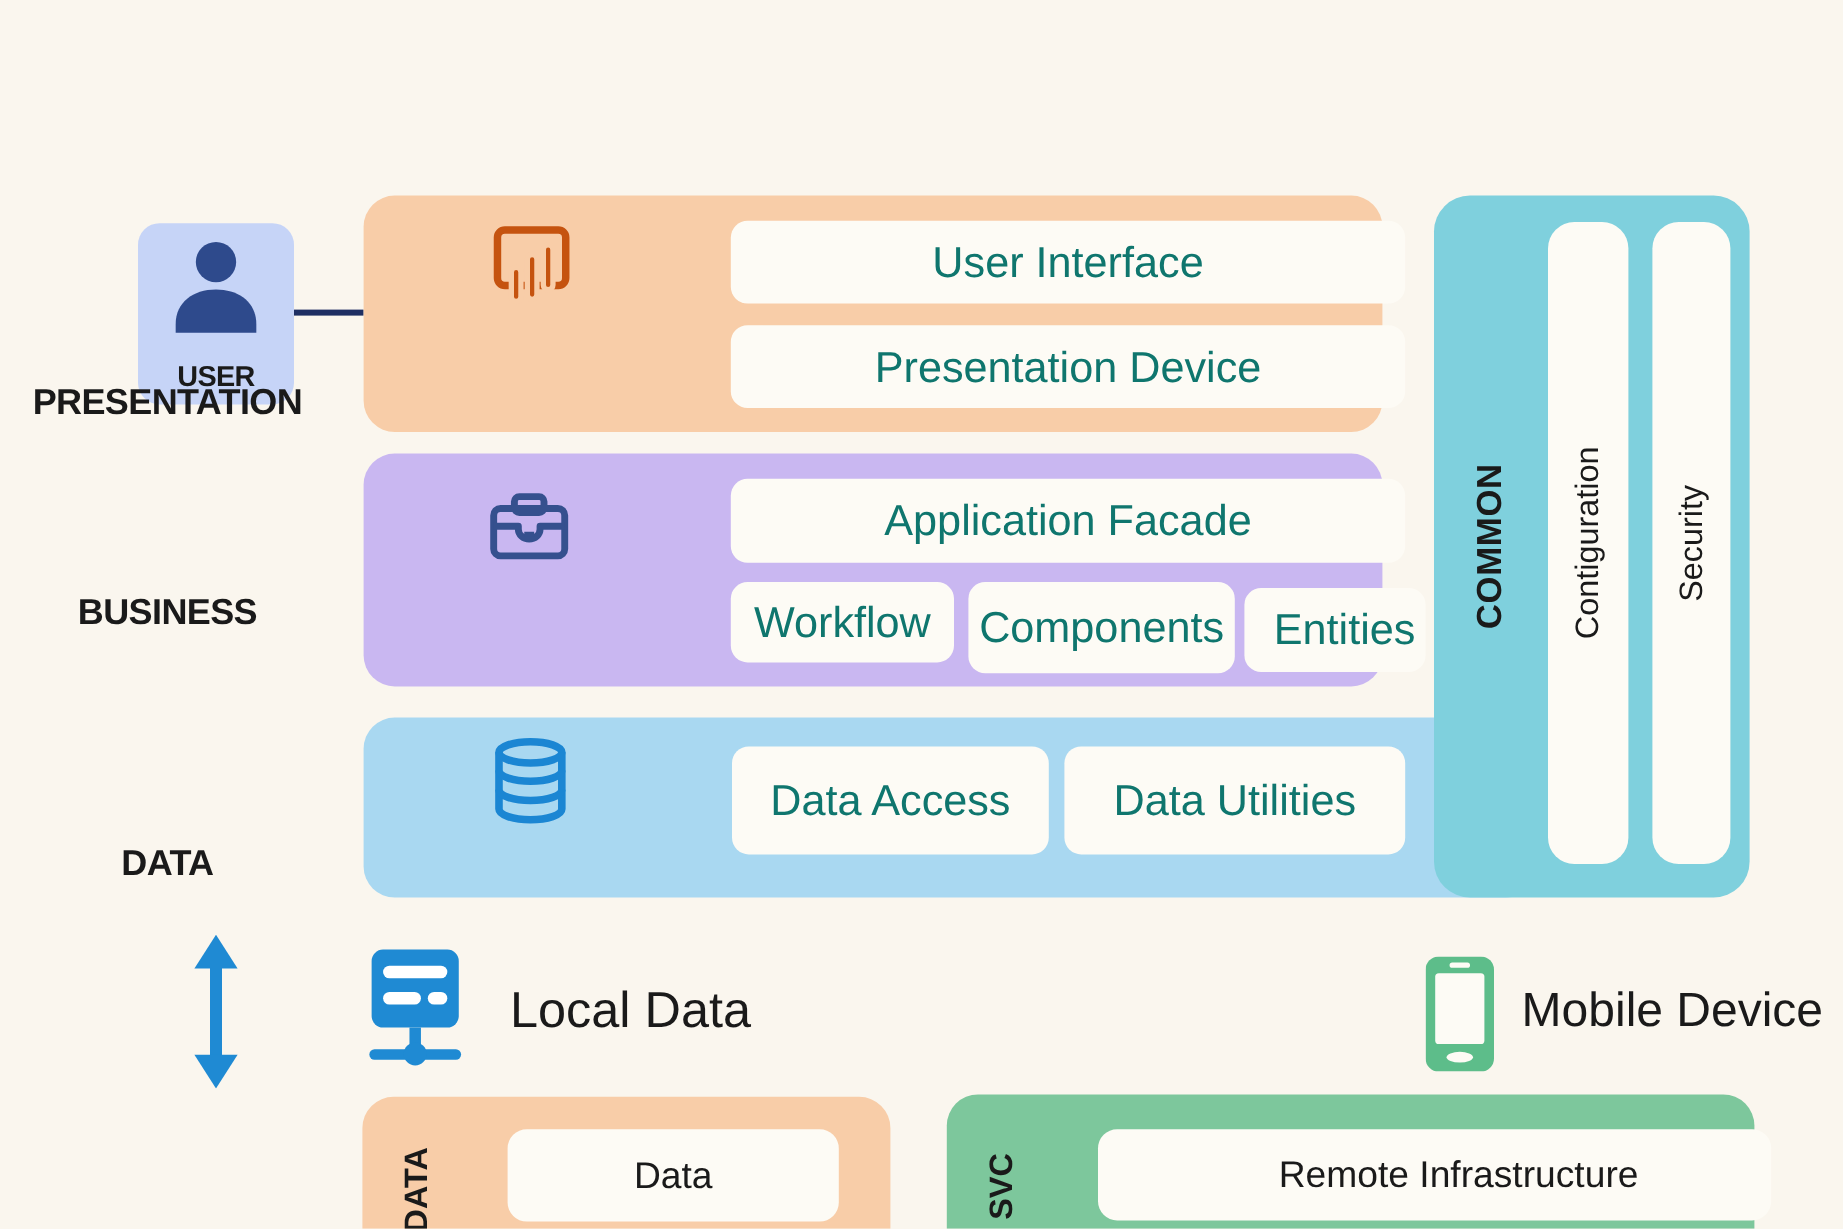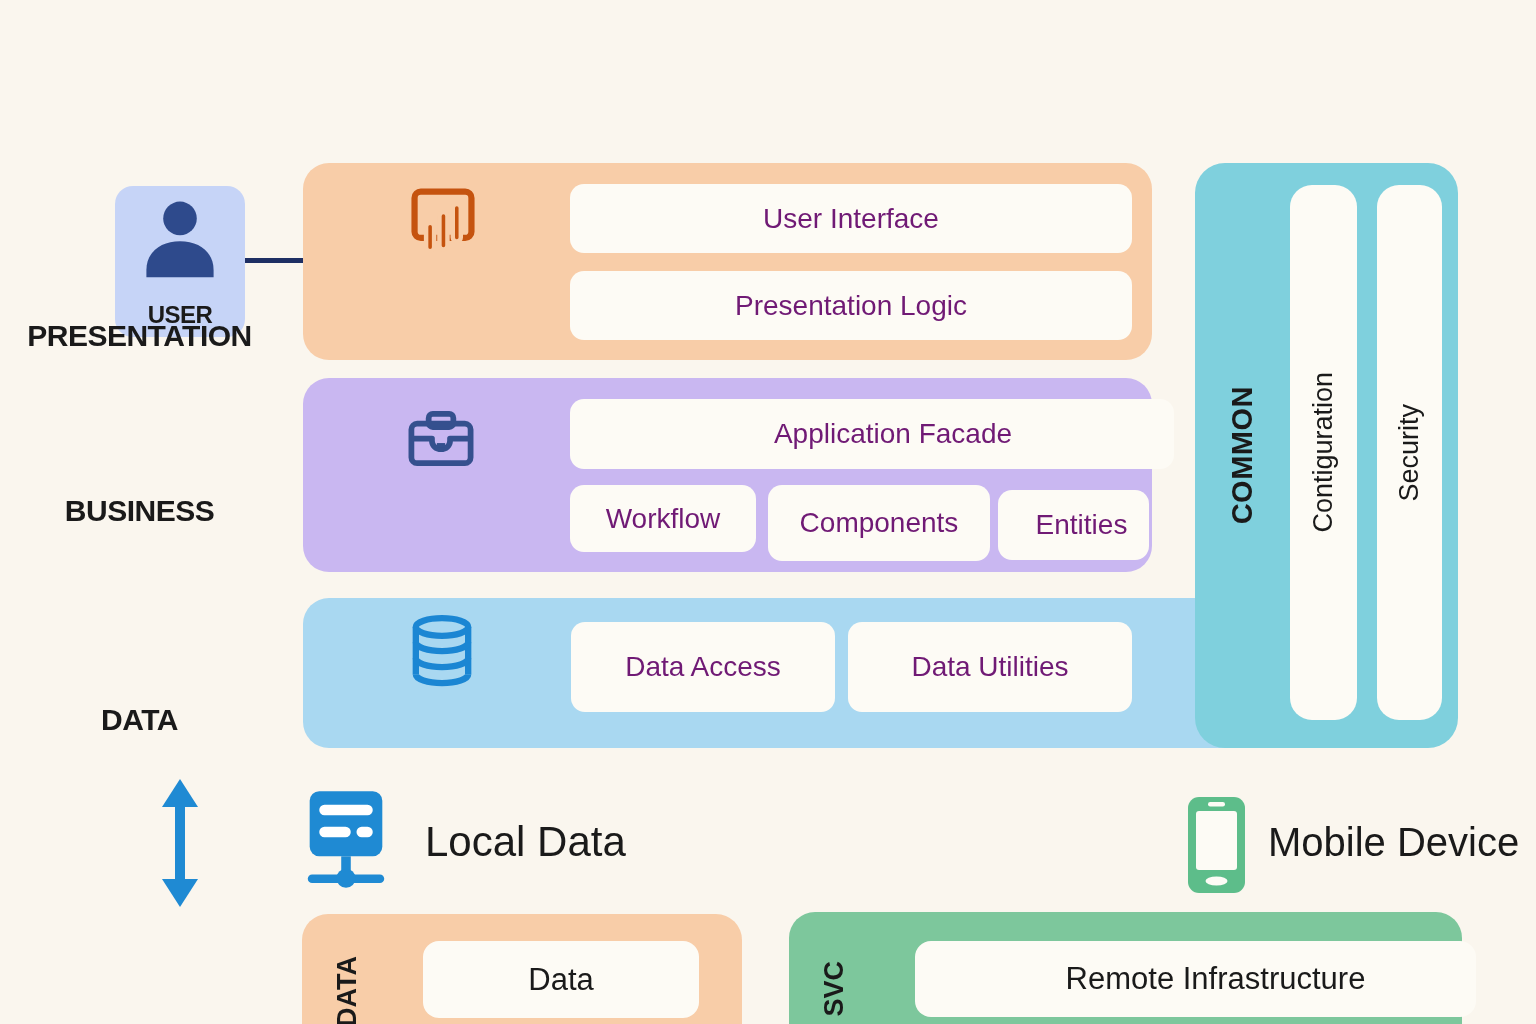--- a/index.html
+++ b/index.html
@@ -27,26 +27,26 @@
   .layer-label { position:absolute; left:12px; width:255px; text-align:center;
     font-size:30px; font-weight:bold; letter-spacing:-0.5px; }
   #presentation-label { top:283px;margin-top:36px; }
   #business-label { top:494px; }
   #data-label { top:703px; }
 
   .licon { position:absolute; }
 
   .wbox { position:absolute; background:#fdfbf5; border-radius:14px;
     display:flex; align-items:center; justify-content:center;
-    font-size:28px; color:#701a75; }
+    font-size:36px; color:#0f766e;margin-left:39px; }
   
   #ui-box  { left:267px; top:21px;  width:562px; height:69px; }
   #pl-box  { left:267px; top:108px; width:562px; height:69px; }
   
-  #af-box  { left:267px; top:21px;  width:562px; height:70px;padding-left:42px; }
+  #af-box  { left:267px; top:21px;  width:562px; height:70px; }
   #wf-box  { left:267px; top:107px; width:186px; height:67px; }
   #cp-box  { left:465px; top:107px; width:222px; height:76px; }
   #en-box  { left:695px; top:112px; width:135px; height:70px;padding-left:16px; }
   
   #da-box  { left:268px; top:24px;  width:264px; height:90px; }
   #du-box  { left:545px; top:24px;  width:284px; height:90px; }
 
   
   #common-box { left:1195px; top:163px; width:263px; height:585px;
     background:#7fd0dd; border-radius:30px; }
@@ -97,21 +97,21 @@
   <section class="layer" id="layer-presentation">
     <svg class="licon" style="left:100px; top:22px;" width="80" height="72" viewBox="0 0 90 80">
       <rect x="13" y="7" width="64" height="52" rx="7" fill="none" stroke="#c5530f" stroke-width="7"></rect>
       <g stroke="#f8cda8" stroke-width="5">
         <rect x="26" y="42" width="9" height="32" rx="4.5" fill="#c5530f"></rect>
         <rect x="41" y="30" width="9" height="42" rx="4.5" fill="#c5530f"></rect>
         <rect x="56" y="21" width="9" height="42" rx="4.5" fill="#c5530f"></rect>
       </g>
     </svg>
     <div class="wbox" id="ui-box">User Interface</div>
-    <div class="wbox" id="pl-box">Presentation Logic</div>
+    <div class="wbox" id="pl-box">Presentation Device</div>
   </section>
   <div class="abs layer-label" id="presentation-label">PRESENTATION</div>
 
   <section class="layer" id="layer-business">
     <svg class="licon" style="left:101px; top:26px;" width="74" height="74" viewBox="0 0 90 90">
       <g fill="none" stroke="#35508e" stroke-width="7" stroke-linejoin="round">
         <rect x="30" y="12" width="30" height="16" rx="5"></rect>
         <rect x="9" y="24" width="72" height="48" rx="7"></rect>
         <path d="M9 42 H34 V45 A11 10 0 0 0 56 45 V42 H81"></path>
         <path d="M40 50 H50" stroke-width="5"></path>

